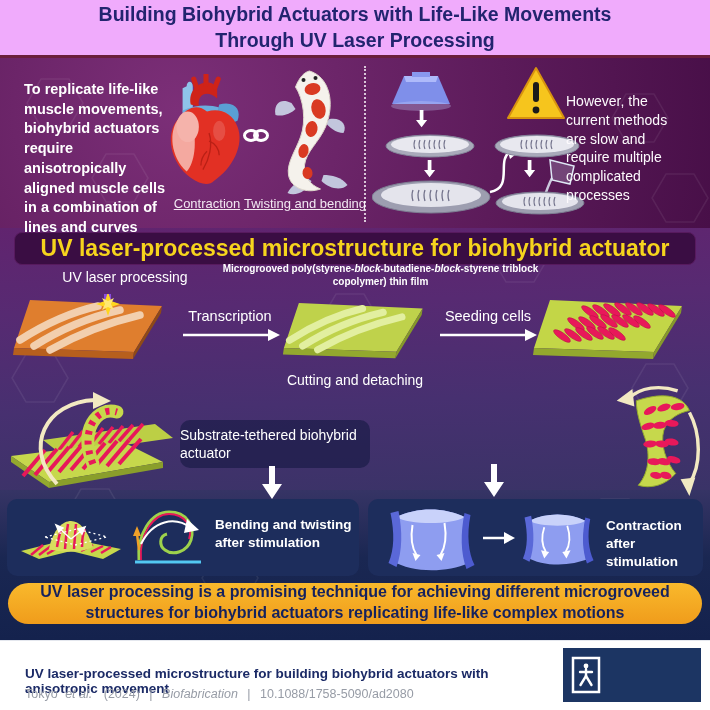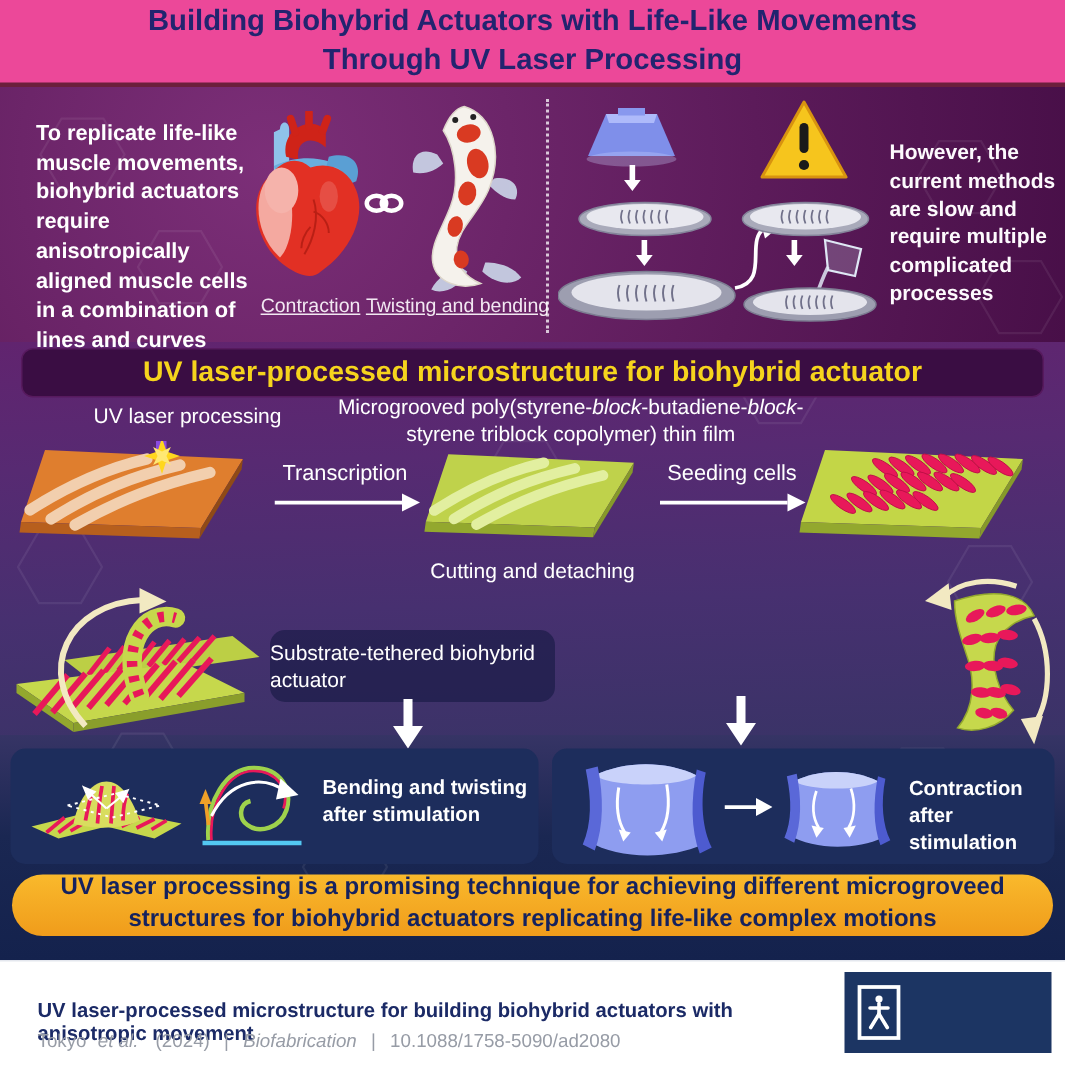--- a/index.html
+++ b/index.html
@@ -1,42 +1,42 @@
 <!DOCTYPE html>
 <html><head>
 <meta charset="utf-8">
 <style>
   html,body{margin:0;padding:0;}
   .poster{position:relative;width:710px;height:710px;overflow:hidden;background:#fff;
           font-family:"Liberation Sans", sans-serif;}
   .abs{position:absolute;}
   
-  .title-bar{top:0;left:0;width:710px;height:55px;background:#ec4899;border-bottom:3px solid #6b1f3c;
+  .title-bar{top:0;left:0;width:710px;height:55px;background:#f0abfc;border-bottom:3px solid #6b1f3c;
              display:flex;flex-direction:column;align-items:center;justify-content:center;}
   .title-line{color:#22246f;font-weight:bold;font-size:19.5px;line-height:1.3;text-align:center;}
   
   .top-bg{top:58px;left:0;width:710px;height:170px;
           background:radial-gradient(circle at 25% 30%, #7c2f78 0%, #5c1b5a 60%, #480f48 100%);}
   .mid-bg{top:228px;left:0;width:710px;height:262px;
           background:linear-gradient(178deg,#61246f 0%,#572a72 30%,#473070 65%,#3a3367 100%);}
   .low-bg{top:490px;left:0;width:710px;height:150px;
           background:linear-gradient(180deg,#363465 0%,#1a2752 45%,#14224d 100%);}
   .hexes{pointer-events:none;}
   
   .intro-left{left:24px;top:80px;width:153px;color:#fff;font-weight:bold;font-size:14.5px;line-height:1.36;}
   .small-cap{color:#f2e8f2;font-size:13px;text-align:center;text-decoration:underline;}
-  .intro-right{left:593px;top:92px;width:114px;color:#fdfafd;font-weight:bold;font-size:14px;line-height:1.34;}
+  .intro-right{left:566px;top:92px;width:114px;color:#fdfafd;font-weight:normal;font-size:14px;line-height:1.34;}
   .dot-divider{left:364px;top:66px;height:156px;width:0;border-left:2px dotted rgba(255,255,255,0.75);}
   
   .uv-banner{left:14px;top:232px;width:680px;height:31px;background:#3a0d43;border:1px solid #571a5e;
              border-radius:8px;display:flex;align-items:center;justify-content:center;}
-  .uv-banner span{color:#f6d41d;font-weight:bold;font-size:19px;}
+  .uv-banner span{color:#f6d41d;font-weight:bold;font-size:23px;}
   
   .plabel{color:#fff;font-size:14px;text-align:center;}
-  .film-label{left:208px;top:262px;width:345px;color:#fff;font-size:14px;line-height:1.3;text-align:center;}
+  .film-label{left:208px;top:262px;width:345px;color:#fff;font-size:10px;line-height:1.3;text-align:center;font-weight:bold;}
   .film-label i{font-style:italic;}
   .arrow-label{color:#fff;font-size:14.5px;text-align:center;}
   
   .name-panel{background:rgba(17,21,62,0.55);border-radius:10px;color:#fff;font-size:14px;line-height:1.3;
               display:flex;align-items:center;}
   .result-panel{background:#1d2d5c;border-radius:10px;}
   .result-text{color:#fff;font-size:13.5px;line-height:1.35;font-weight:bold;}
   
   .conclusion{left:8px;top:583px;width:694px;height:41px;border-radius:27px;
               background:linear-gradient(180deg,#f9b92c 0%,#f09c1b 100%);

